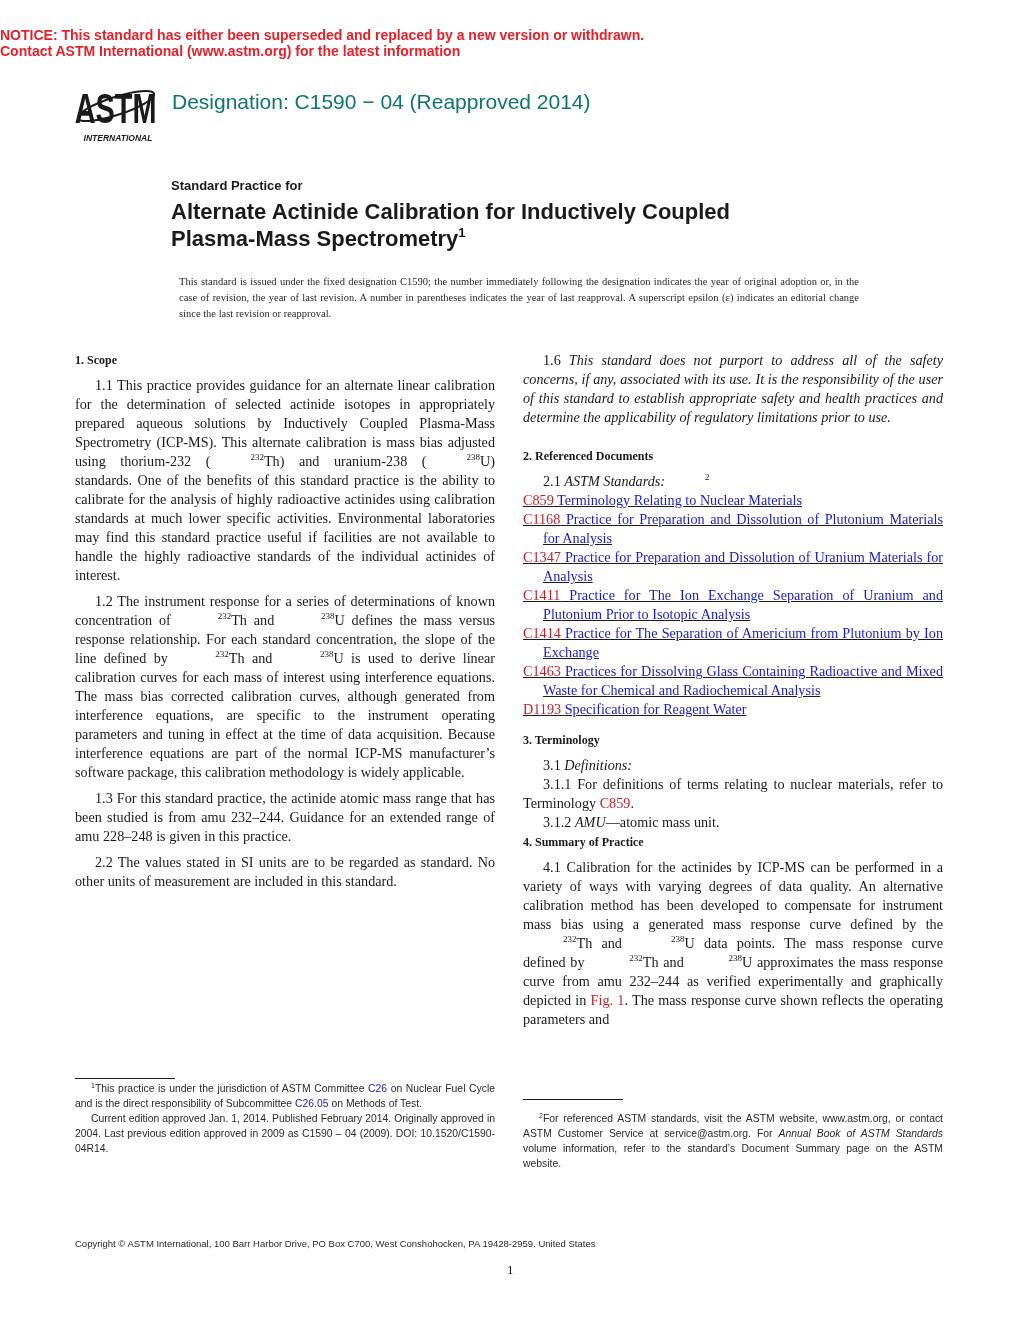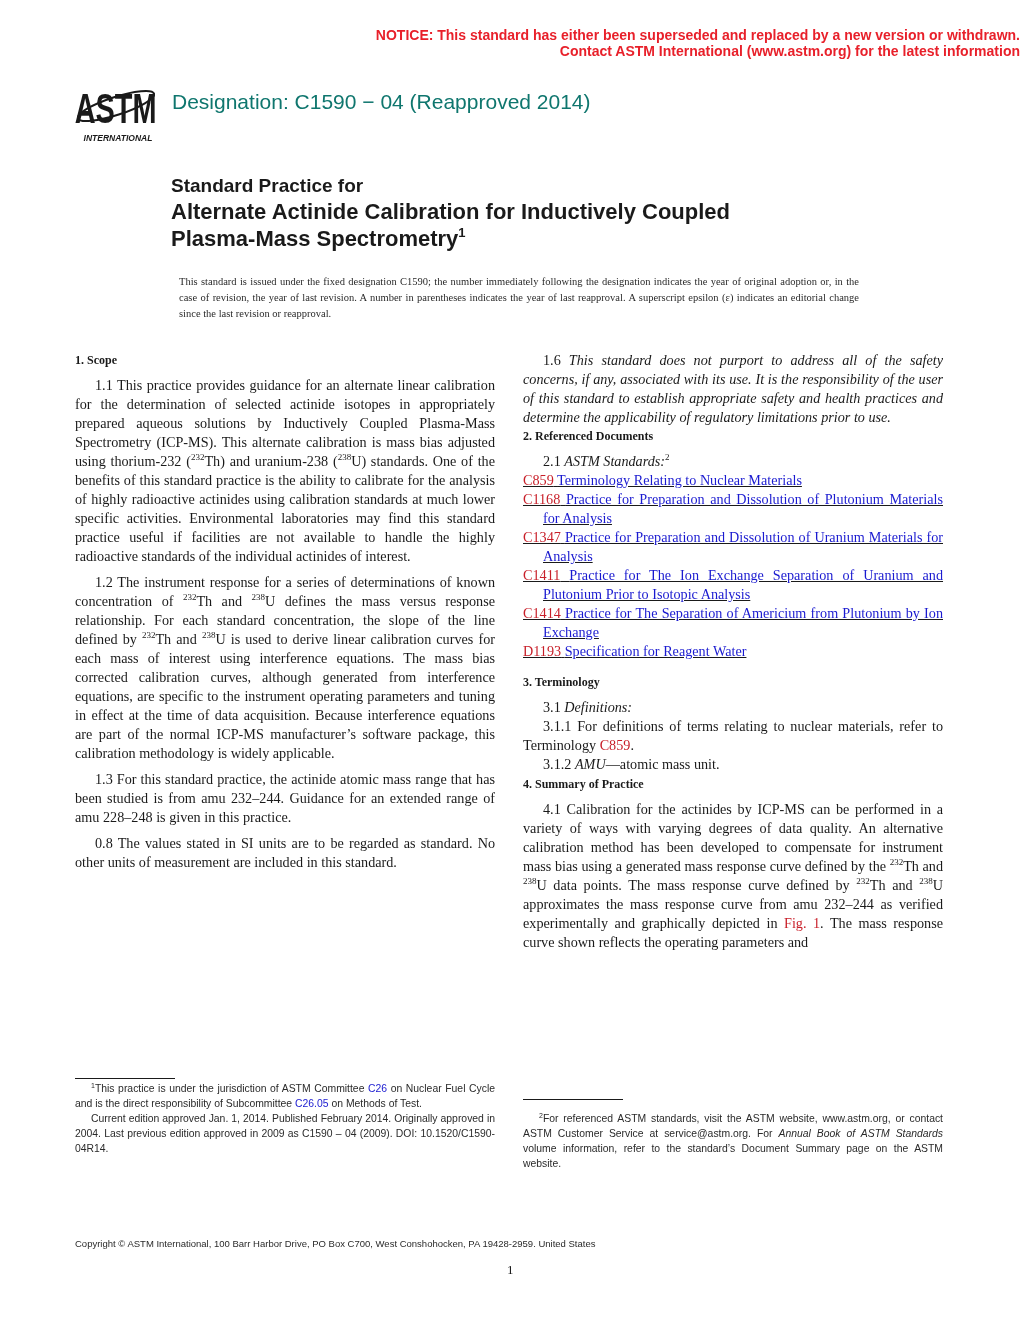--- a/index.html
+++ b/index.html
@@ -1,35 +1,35 @@
 <!DOCTYPE html>
 <html><head>
 <meta charset="utf-8">
 <style>
   html, body { margin: 0; padding: 0; background: #ffffff; }
   body { width: 1020px; height: 1320px; position: relative; overflow: hidden; color: #1a1a1a; }
 
-  .notice { position: absolute; top: 27px; left: 0; width: 1020px; text-align: right; color: #e8202a; font-family: "Liberation Sans", sans-serif; font-weight: bold; font-size: 14px; line-height: 16px; }
+  .notice { position: absolute; top: 27px; left: 0; width: 1020px; text-align: left; color: #e8202a; font-family: "Liberation Sans", sans-serif; font-weight: bold; font-size: 14px; line-height: 16px; }
 
   .logo { position: absolute; left: 74px; top: 76px; width: 90px; height: 68px; }
   .designation { position: absolute; left: 172px; top: 90px; font-family: "Liberation Sans", sans-serif; font-size: 21px; color: #0f766e; }
 
   .title-block { position: absolute; left: 171px; top: 174px; width: 700px; font-family: "Liberation Sans", sans-serif; font-weight: bold; color: #1a1a1a; }
-  .title-block .t1 { font-size: 19px; line-height: 24px; }
+  .title-block .t1 { font-size: 13px; line-height: 24px; }
   .title-block .t2 { font-size: 22px; line-height: 27px; }
   .title-block sup { font-size: 13px; vertical-align: 9px; line-height: 0; }
 
   .issued { position: absolute; left: 171px; top: 274px; width: 680px; font-family: "Liberation Serif", serif; font-size: 10.5px; line-height: 16px; color: #2a2a2a; text-align: justify; margin-left: 8px; }
 
   .col { position: absolute; width: 420px; font-family: "Liberation Serif", serif; font-size: 14.2px; line-height: 19px; color: #1a1a1a; }
   .col-left { left: 75px; top: 351px; }
   .col-right { left: 523px; top: 351px; }
   .col p { margin: 0 0 7px 0; text-align: justify; text-indent: 20px; }
   .col h2 { margin: 0 0 6px 0; font-size: 12px; font-weight: bold; line-height: 19px; }
-  .col sup { font-size: 9px; vertical-align: 6px; line-height: 0; }
+  .col sup { font-size: 9px; vertical-align: 6px; line-height: 0; margin-left: 40px; }
   .col .tight { margin-bottom: 0; }
   .col em { font-style: italic; }
   .ref { margin: 0; padding-left: 20px; text-indent: -20px; text-align: justify; color: #1a1ad0; }
   .ref .code { color: #c81e28; }
   .red { color: #c81e28; }
 
   .fn-rule { position: absolute; height: 1px; width: 100px; background: #1a1a1a; }
   .footnote { position: absolute; width: 420px; font-family: "Liberation Sans", "DejaVu Sans", sans-serif; font-size: 10.4px; line-height: 15px; color: #2a2a2a; text-align: justify; }
   .footnote p { margin: 0 0 0 0; text-indent: 16px; }
   .footnote sup { font-size: 7px; vertical-align: 4px; line-height: 0; }
@@ -77,48 +77,49 @@
     <span>The instrument response for a series of determinations of known concentration of </span><sup>232</sup><span>Th and </span><sup>238</sup><span>U defines the mass versus response relationship. For each standard concentration, the slope of the line defined by </span><sup>232</sup><span>Th and </span><sup>238</sup><span>U is used to derive linear calibration curves for each mass of interest using interference equations. The mass bias corrected calibration curves, although generated from interference equations, are specific to the instrument operating parameters and tuning in effect at the time of data acquisition. Because interference equations are part of the normal ICP-MS manufacturer’s software package, this calibration methodology is widely applicable.</span>
   </p>
 
   <p>
     <span>1.3</span>
     <span>For this standard practice, the actinide atomic mass range that has been studied is from amu 232–244. Guidance for an extended range of amu 228–248 is given in this practice.</span>
   </p>
 
 
   <p>
-    <span>0.8</span>
+    <span>2.2</span>
     <span>The values stated in SI units are to be regarded as standard. No other units of measurement are included in this standard.</span>
   </p>
 </div>
 
 <div class="fn-rule" style="left:75px; top:1078px;"></div>
 <div class="footnote" style="left:75px; top:1081px;">
   <p><sup>1</sup><span>This practice is under the jurisdiction of ASTM Committee </span><span class="lk">C26</span><span> on Nuclear Fuel Cycle and is the direct responsibility of Subcommittee </span><span class="lk">C26.05</span><span> on Methods of Test.</span></p>
   <p>Current edition approved Jan. 1, 2014. Published February 2014. Originally approved in 2004. Last previous edition approved in 2009 as C1590 – 04 (2009). DOI: 10.1520/C1590-04R14.</p>
 </div>
 
 <div class="col col-right">
-  <p style="margin-bottom:0;font-family:Liberation Serif, serif;">
+  <p style="margin-bottom:20px;font-family:Liberation Serif, serif;">
     <span>1.6</span>
     <em>This standard does not purport to address all of the safety concerns, if any, associated with its use. It is the responsibility of the user of this standard to establish appropriate safety and health practices and determine the applicability of regulatory limitations prior to use.</em>
   </p>
 
   <h2>2.  Referenced Documents</h2>
   <p class="tight">
     <span>2.1</span>
     <em>ASTM Standards:</em><sup>2</sup>
   </p>
   <div style="margin-bottom:12px;text-decoration:underline;">
     <div class="ref"><span class="code">C859</span> <span>Terminology Relating to Nuclear Materials</span></div>
     <div class="ref"><span class="code">C1168</span> <span>Practice for Preparation and Dissolution of Plutonium Materials for Analysis</span></div>
     <div class="ref"><span class="code">C1347</span> <span>Practice for Preparation and Dissolution of Uranium Materials for Analysis</span></div>
     <div class="ref"><span class="code">C1411</span> <span>Practice for The Ion Exchange Separation of Uranium and Plutonium Prior to Isotopic Analysis</span></div>
     <div class="ref"><span class="code">C1414</span> <span>Practice for The Separation of Americium from Plutonium by Ion Exchange</span></div>
+    <div class="ref"><span class="code">C1463</span> <span>Practices for Dissolving Glass Containing Radioactive and Mixed Waste for Chemical and Radiochemical Analysis</span></div>
     <div class="ref"><span class="code">D1193</span> <span>Specification for Reagent Water</span></div>
   </div>
 
   <h2>3.  Terminology</h2>
   <p class="tight">
     <span>3.1</span>
     <em>Definitions:</em>
   </p>
   <p class="tight">
     <span>3.1.1</span>

